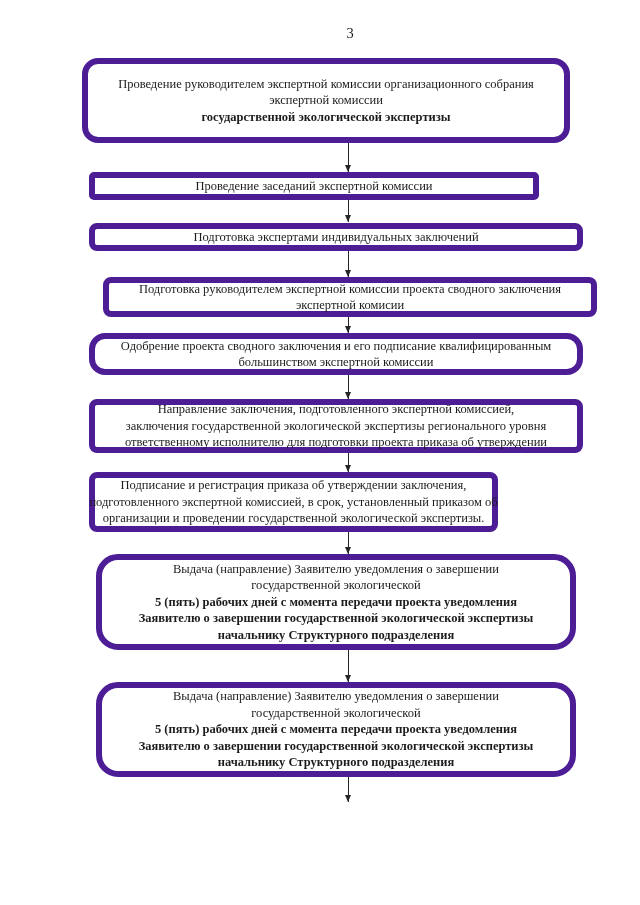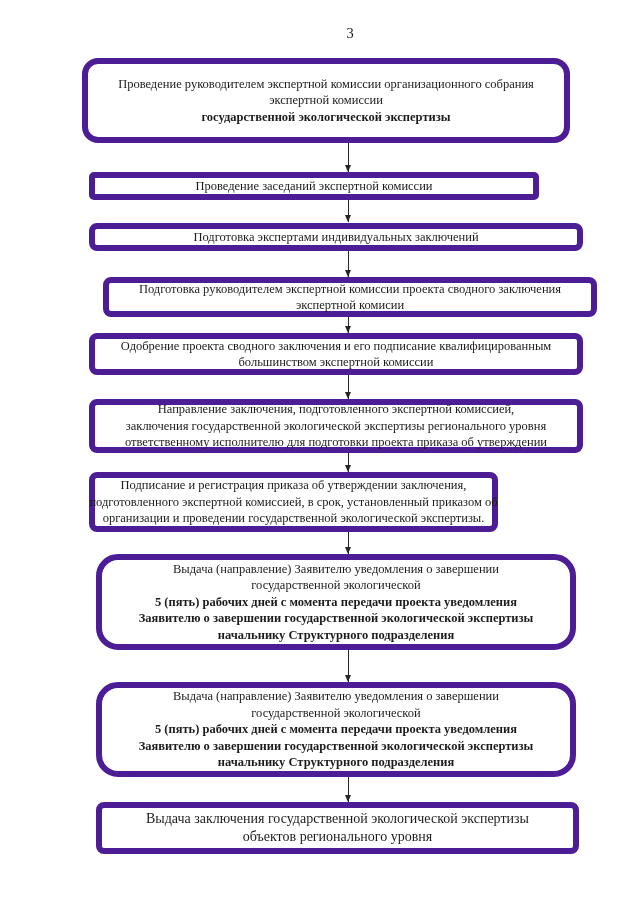--- a/index.html
+++ b/index.html
@@ -71,21 +71,21 @@
 
   <div class="arrow" style="top:251px; height:26px;"></div>
 
   <div class="box" style="left:89px; top:277px; width:494px; height:40px; border-radius:8px;margin-left:14px;">
     <span class="line">Подготовка руководителем экспертной комиссии проекта сводного заключения</span>
     <span class="line">экспертной комисии</span>
   </div>
 
   <div class="arrow" style="top:317px; height:16px;"></div>
 
-  <div class="box" style="left:89px; top:333px; width:494px; height:42px; border-radius:8px;text-align:center;">
+  <div class="box" style="left:89px; top:333px; width:494px; height:42px; border-radius:16px;text-align:center;">
     <span class="line">Одобрение проекта сводного заключения и его подписание квалифицированным</span>
     <span class="line">большинством экспертной комиссии</span>
   </div>
 
   <div class="arrow" style="top:375px; height:24px;"></div>
 
   <div class="box" style="left:89px; top:399px; width:494px; height:54px; border-radius:8px;align-items:center;">
     <span class="line">Направление заключения, подготовленного экспертной комиссией,</span>
     <span class="line">заключения государственной экологической экспертизы регионального уровня</span>
     <span class="line">ответственному исполнителю для подготовки проекта приказа об утверждении</span>
@@ -114,18 +114,14 @@
   <div class="box" style="left:96px; top:682px; width:480px; height:95px; border-radius:22px;">
     <span class="line">Выдача (направление) Заявителю уведомления о завершении</span>
     <span class="line">государственной экологической</span>
     <span class="line b">5 (пять) рабочих дней с момента передачи проекта уведомления</span>
     <span class="line b">Заявителю о завершении государственной экологической экспертизы</span>
     <span class="line b">начальнику Структурного подразделения</span>
   </div>
 
   <div class="arrow" style="top:777px; height:25px;"></div>
 
-  <div class="box box-lg" style="left:96px; top:802px; width:483px; height:52px; border-radius:8px;">
-    <span class="line">Выдача заключения государственной экологической экспертизы</span>
-    <span class="line">объектов регионального уровня</span>
-  </div>
 
 </div>
 
 </body></html>

